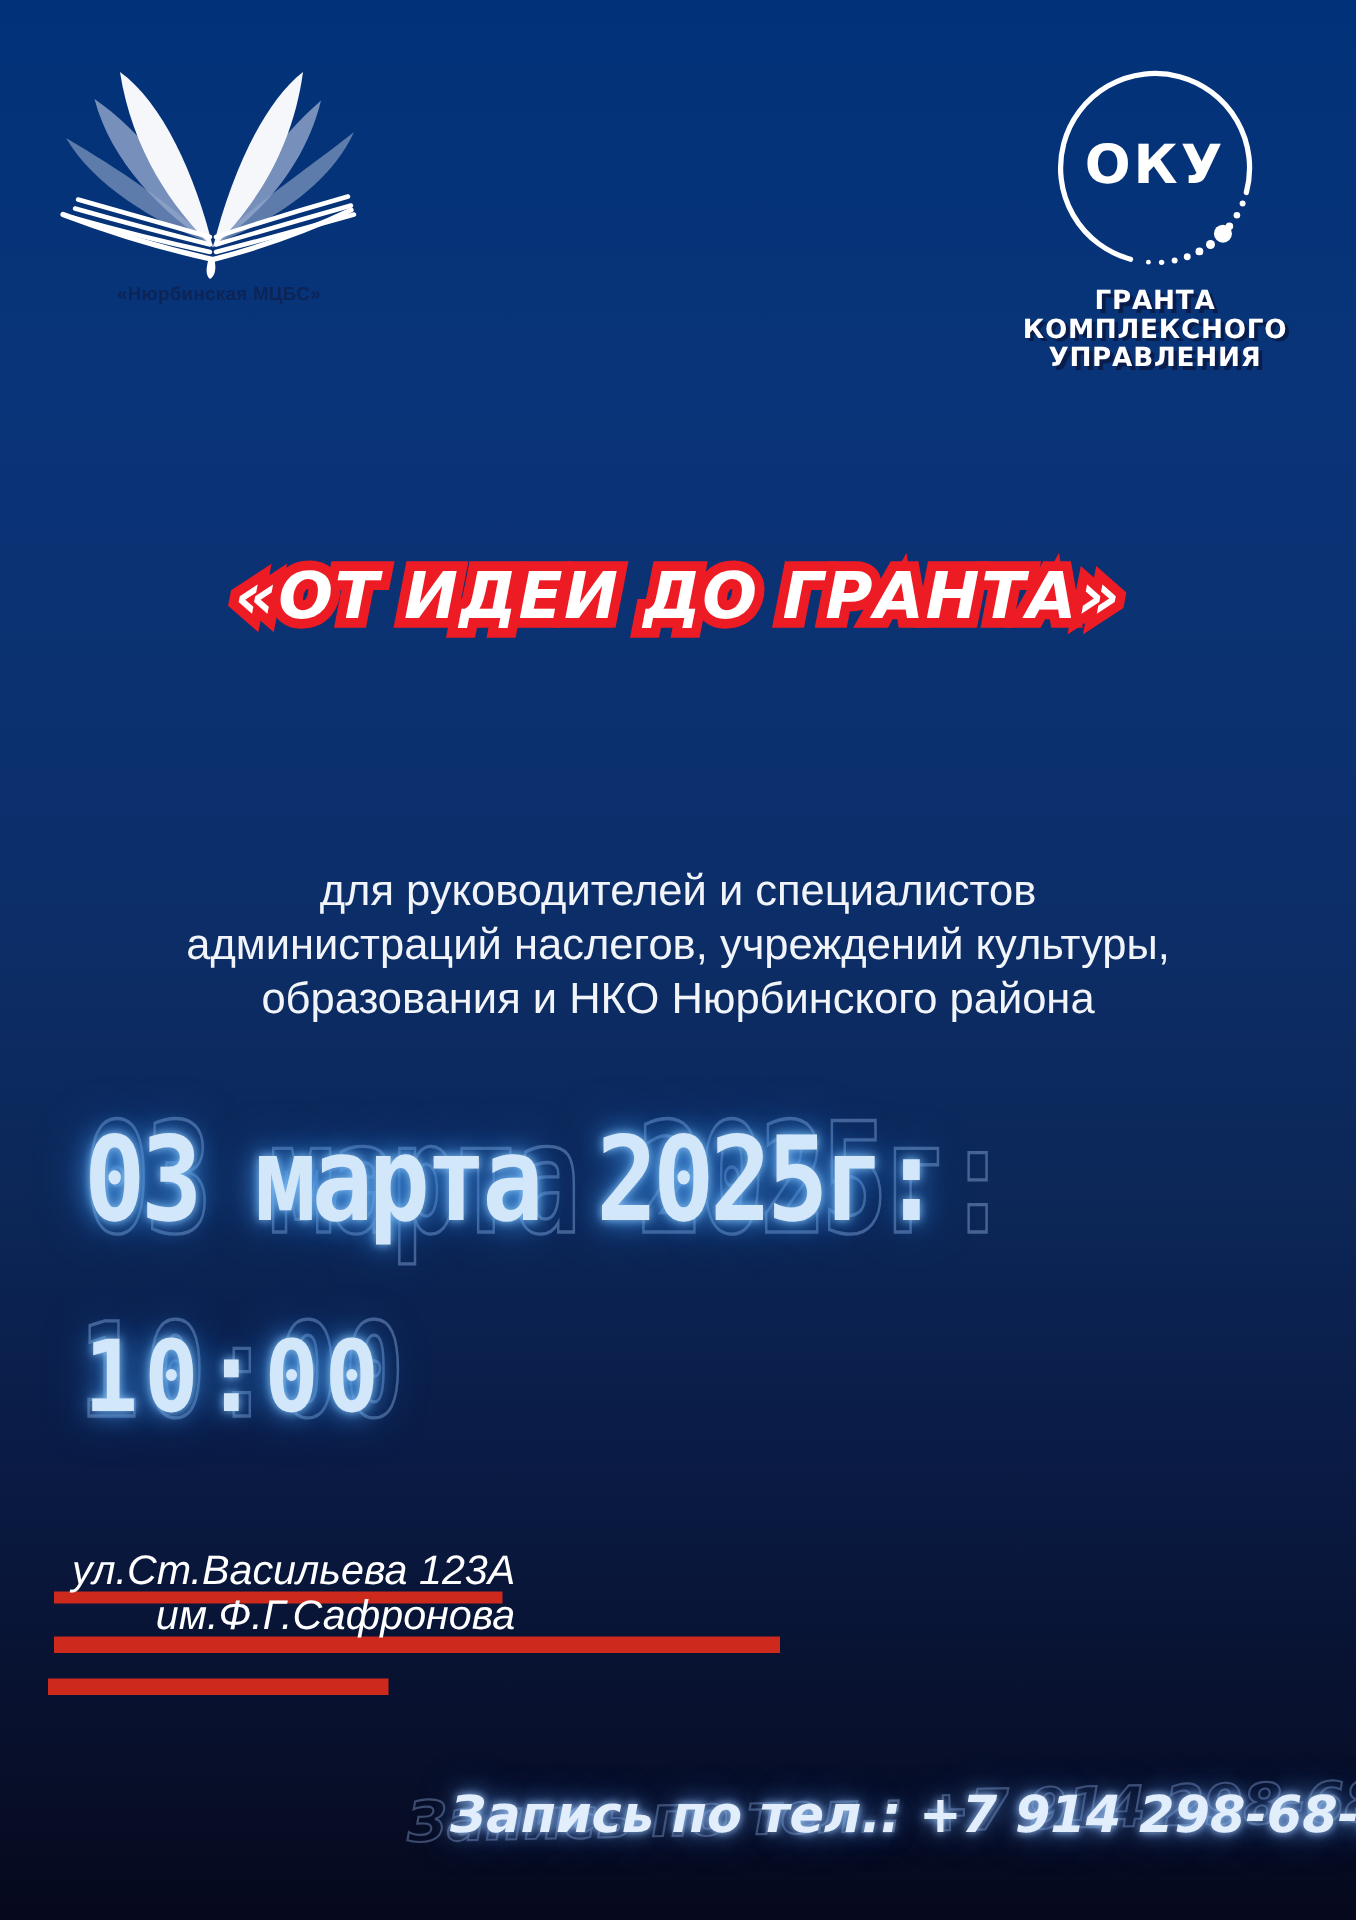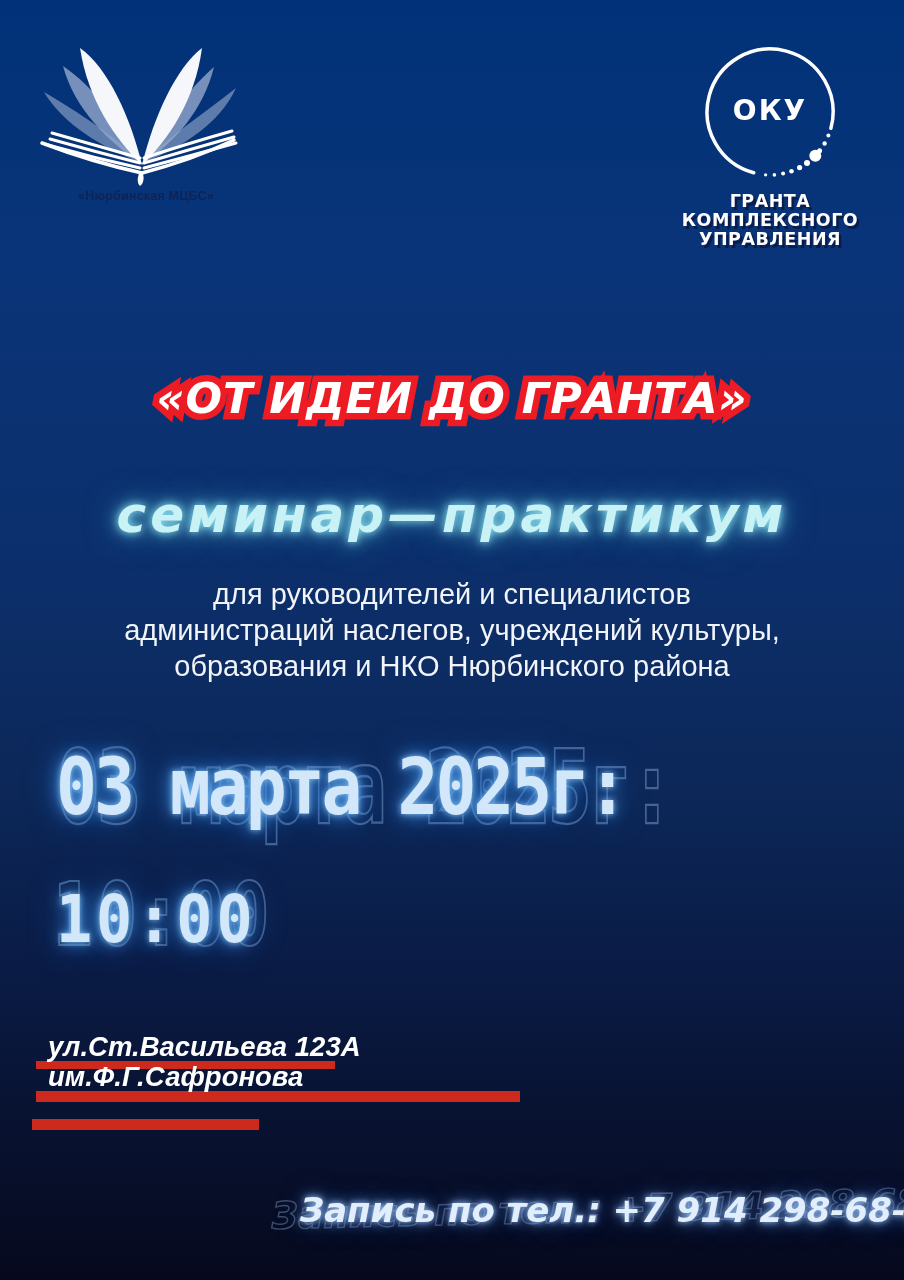--- a/index.html
+++ b/index.html
@@ -33,21 +33,21 @@
   .library-logo{position:absolute;left:26px;top:36px;width:240px;text-align:center;}
   .library-logo svg{display:block;margin:0 auto;}
   .library-caption{margin-top:2px;font-size:12.5px;font-weight:bold;line-height:16px;color:#0d2457;letter-spacing:.2px;}
 
   
   .oku-logo{position:absolute;left:650px;top:40px;width:240px;text-align:center;}
   .oku-circle-wrap{position:relative;width:240px;height:140px;}
   .oku-circle-wrap svg{position:absolute;left:50px;top:0;}
   .oku-acronym{
     position:absolute;left:50px;top:50px;width:140px;text-align:center;
-    color:#fff;font-weight:bold;font-size:28px;line-height:42px;letter-spacing:2px;
+    color:#fff;font-weight:bold;font-size:36px;line-height:42px;letter-spacing:2px;
     font-family:"DejaVu Sans",sans-serif;
   }
   .oku-label{
     margin-top:12px;color:#fff;font-weight:bold;font-size:17.5px;line-height:19px;
     letter-spacing:.5px;text-shadow:2.5px 2.5px 0 #0a1c4a;
     font-family:"DejaVu Sans",sans-serif;
   }
 
   
   .title-band{position:absolute;left:0;right:0;top:352px;text-align:center;}
@@ -92,22 +92,22 @@
   }
   .date-line{left:56px;top:742px;font-size:68px;letter-spacing:-3px;}
   .date-line .solid{transform:scaleY(1.15);transform-origin:left top;}
   .date-line .ghost{transform:translate(0px,-14px) scale(1.08,1.5);transform-origin:left top;}
   .time-line{left:56px;top:880px;font-size:60px;letter-spacing:4px;}
   .time-line .solid{transform:scaleY(1.1);transform-origin:left top;}
   .time-line .ghost{transform:translate(-3px,-16px) scale(1.1,1.45);transform-origin:left top;}
 
   
   .location{position:absolute;left:48px;top:1032px;z-index:2;
-    font-family:"Liberation Sans",sans-serif;font-style:italic;font-weight:bold;
-    font-size:27.5px;line-height:30px;color:#fff;}
+    font-family:"Liberation Sans",sans-serif;font-style:italic;font-weight:normal;
+    font-size:27.5px;line-height:30px;color:#fff;text-align:right;}
   .red-bar{position:absolute;z-index:1;background:var(--underline_red,#ce291d);}
   .red-bar-1{left:36px;top:1061px;width:299px;height:8px;}
   .red-bar-2{left:36px;top:1091px;width:484px;height:11px;}
   .red-bar-3{left:32px;top:1119px;width:227px;height:11px;}
 
   
   .phone-line{position:absolute;left:300px;top:1190px;width:590px;
     font-family:"DejaVu Sans",sans-serif;font-style:italic;font-weight:bold;
     font-size:34px;white-space:nowrap;}
   .phone-line .ghost{
@@ -174,23 +174,20 @@
     </div>
   </div>
 
   <div class="title-band">
     <div class="title-layered">
       <span class="title-stroke" aria-hidden="true">«ОТ ИДЕИ ДО ГРАНТА»</span>
       <span class="title-fill">«ОТ ИДЕИ ДО ГРАНТА»</span>
     </div>
   </div>
 
-  <div class="subtitle-band">
-    <span class="subtitle-text">семинар—практикум</span>
-  </div>
 
   <div class="audience">
     <div>для руководителей и специалистов</div>
     <div>администраций наслегов, учреждений культуры,</div>
     <div>образования и НКО Нюрбинского района</div>
   </div>
 
   <div class="digital date-line">
     <span class="ghost" aria-hidden="true">03 марта 2025г:</span>
     <span class="solid">03 марта 2025г:</span>

